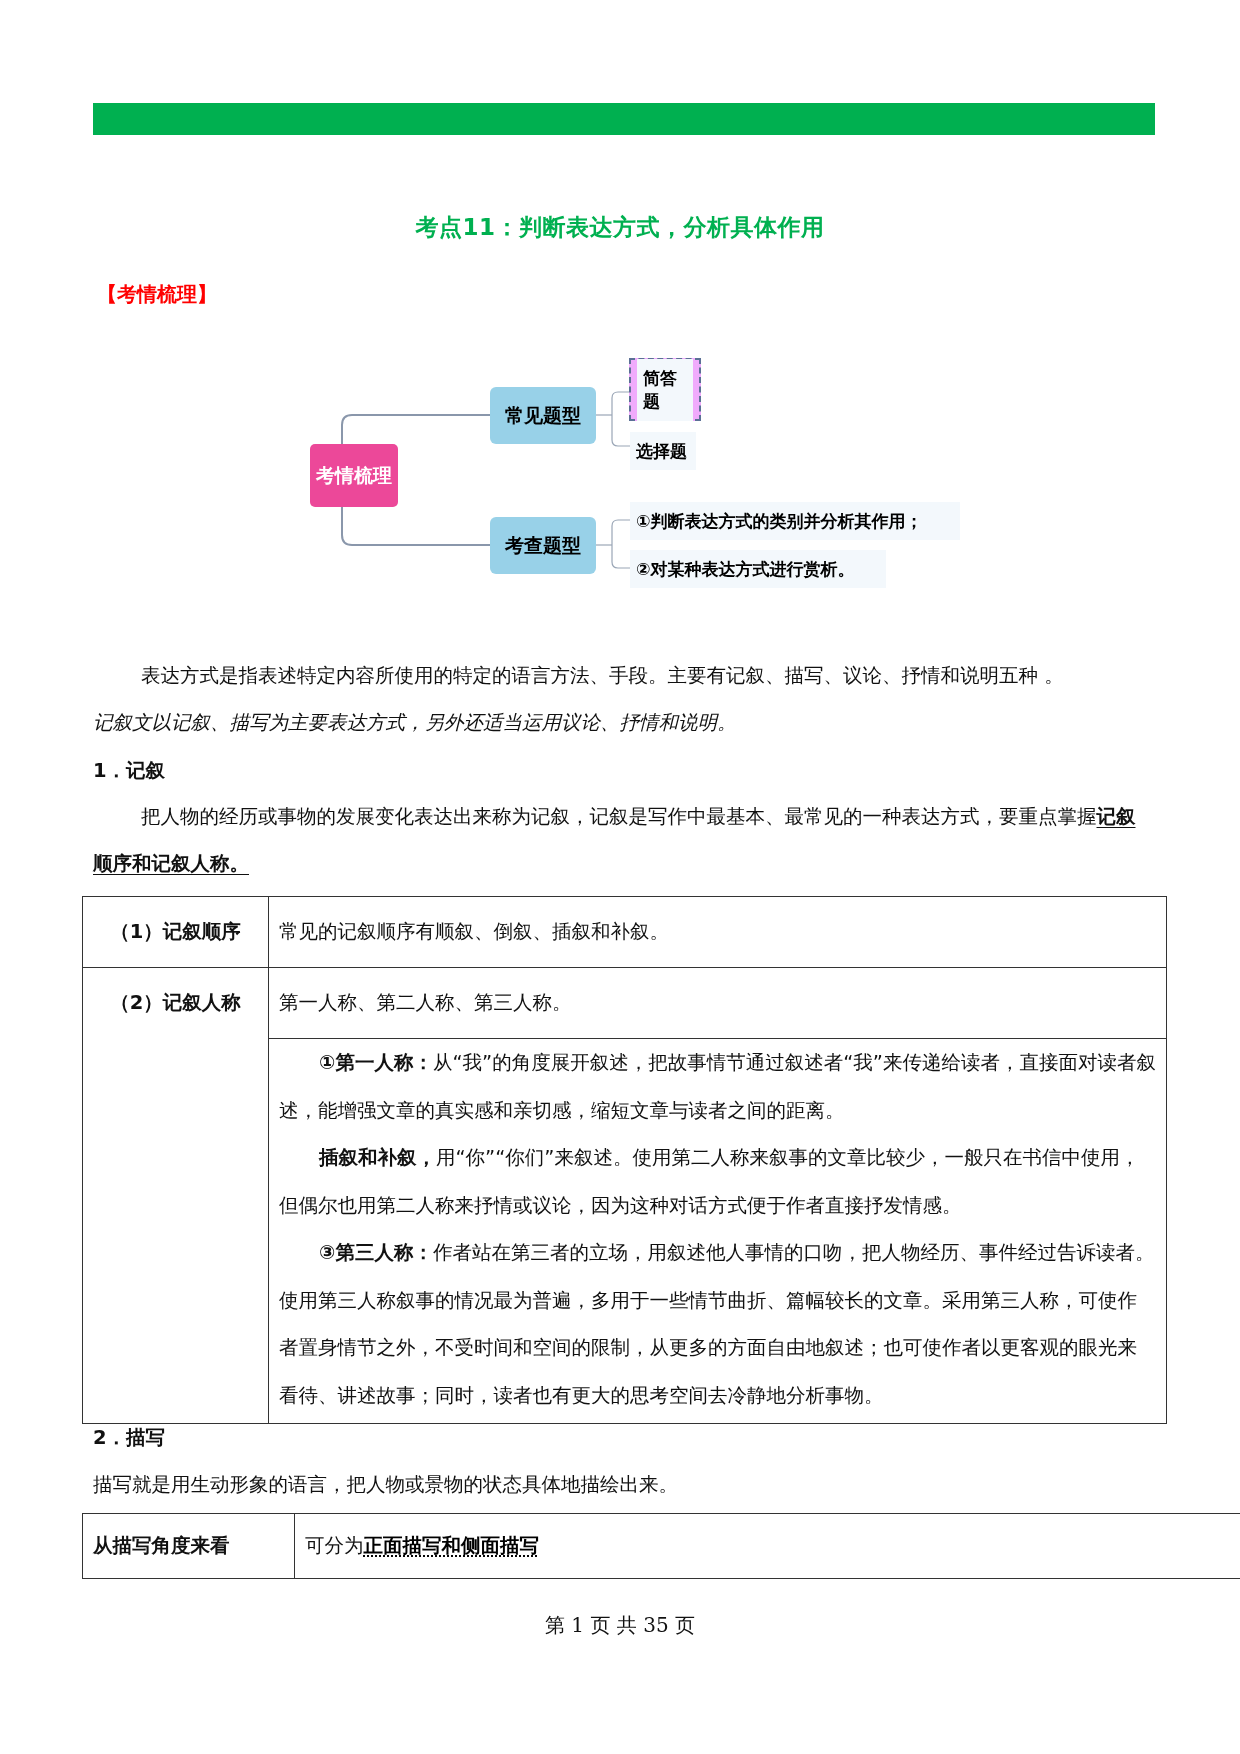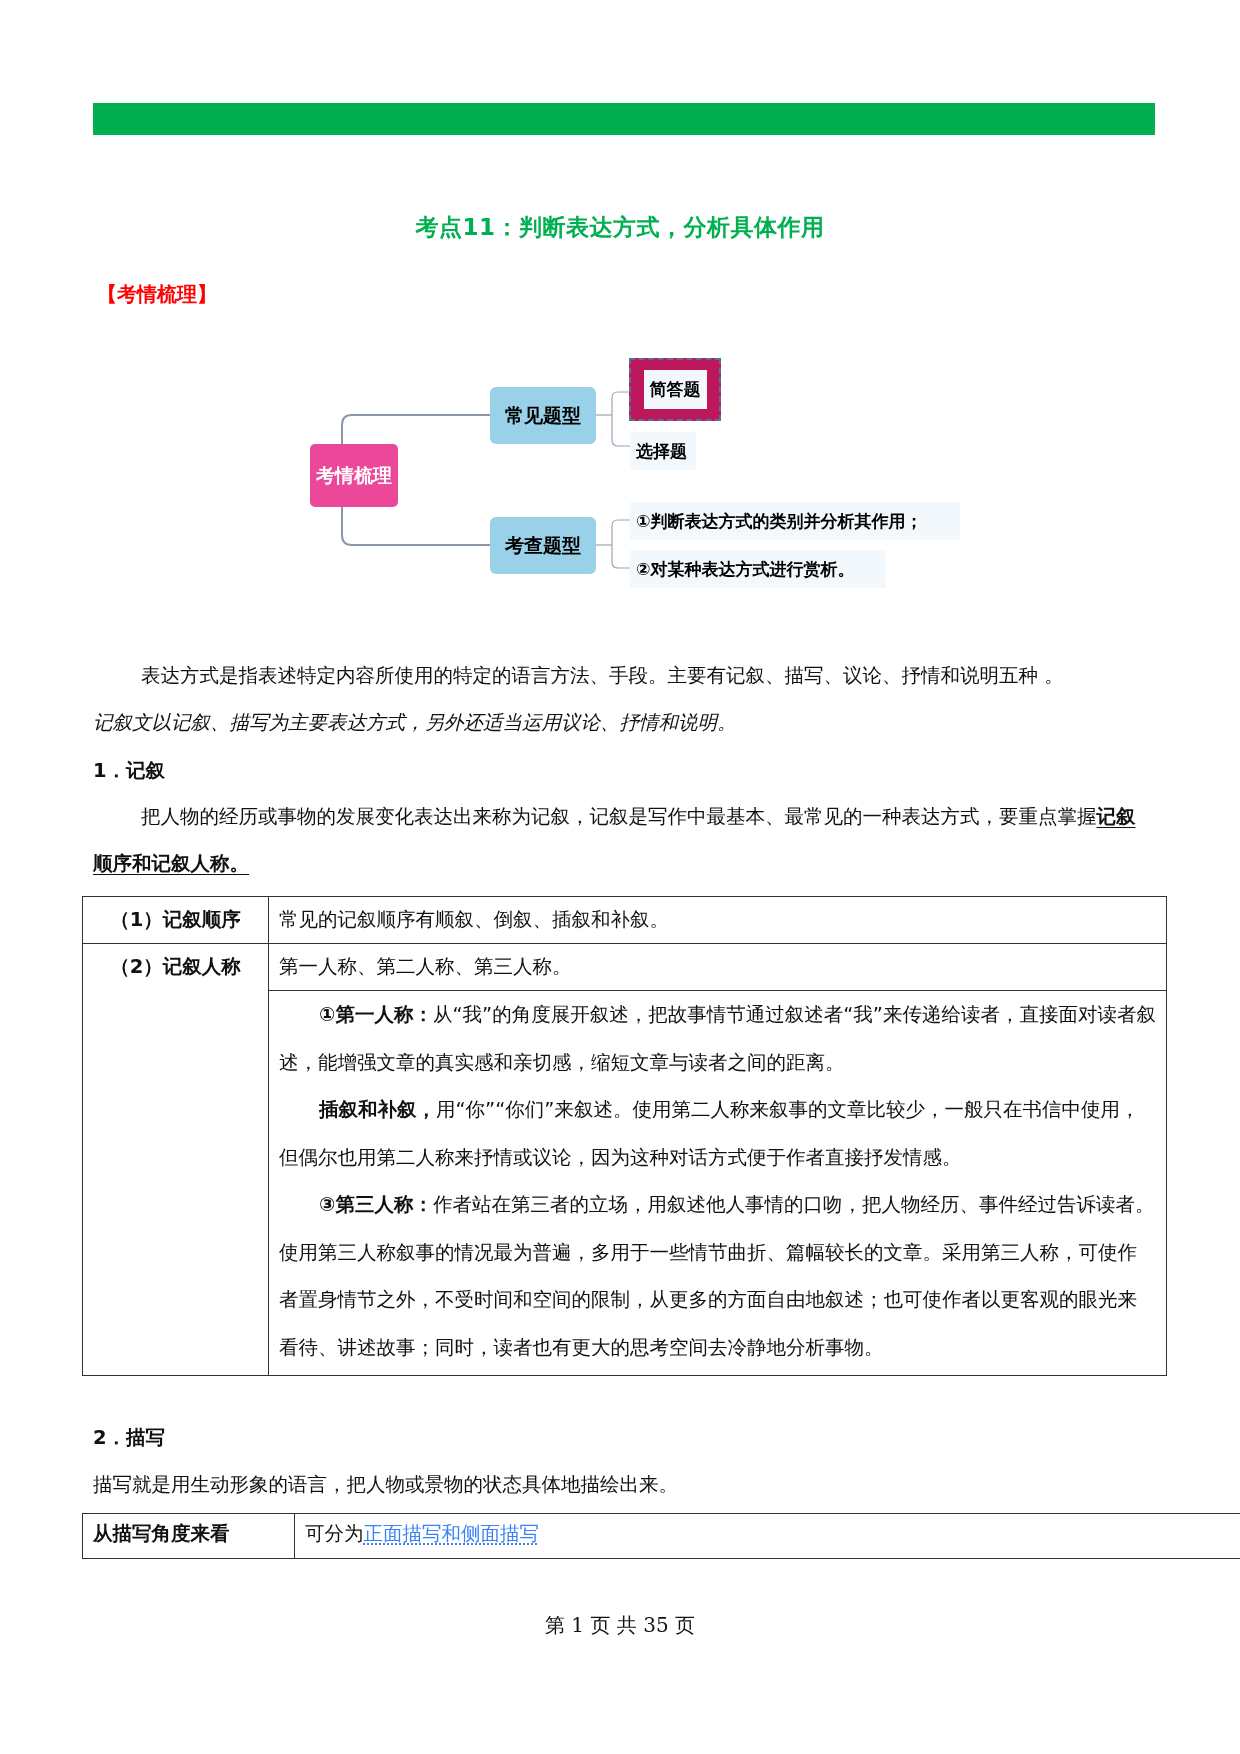--- a/index.html
+++ b/index.html
@@ -12,45 +12,45 @@
   .section-tag { position: absolute; left: 97px; top: 281px; font-size: 20px; font-weight: bold; color: #ff0000; }
 
   
   .mm { position: absolute; left: 0; top: 0; width: 1240px; height: 620px; pointer-events: none; }
   .mm-node { position: absolute; display: flex; align-items: center; justify-content: center; font-weight: bold; pointer-events: auto; }
   .mm-root { left: 286px; top: 444px; width: 88px; height: 63px; background: #ec4899; color: #fff; font-size: 19px; border-radius: 5px; margin-left: 24px; }
   .mm-branch { width: 106px; height: 57px; background: #98d1e8; color: #000; font-size: 19px; border-radius: 6px; }
   .mm-b1 { left: 490px; top: 387px; }
   .mm-b2 { left: 490px; top: 517px; }
   .mm-leaf { background: #f3f8fc; color: #000; font-size: 17px; padding: 0 6px; height: 38px; justify-content: flex-start; }
-  .mm-leaf-sel { left: 629px; top: 358px; width: 92px; height: 63px; border: 2px dashed #5b7096; background: #be185d; justify-content: center; }
+  .mm-leaf-sel { left: 629px; top: 358px; width: 72px; height: 63px; border: 2px dashed #5b7096; background: #f0abfc; justify-content: center; }
   .mm-leaf-sel span { background: #f3f8fc; padding: 8px 6px; }
   .mm-l2 { left: 630px; top: 432px; width: 66px; }
   .mm-l3 { left: 630px; top: 502px; width: 330px; }
   .mm-l4 { left: 630px; top: 550px; width: 256px; }
 
   
   .p { position: absolute; left: 93px; width: 1070px; font-size: 19.5px; line-height: 47px; color: #111; }
   .indent { text-indent: 48px; }
   .h { position: absolute; left: 93px; font-size: 19.5px; font-weight: bold; }
   .u-bold { font-weight: bold; text-decoration: underline; text-underline-offset: 4px; }
 
   table.t { position: absolute; left: 82px; border-collapse: collapse; font-size: 19.5px; }
-  table.t td { border: 1.5px solid #333; vertical-align: top; padding: 0 10px; margin-left: 39px; }
+  table.t td { border: 1.5px solid #333; vertical-align: top; padding: 12px 10px; margin-left: 39px; }
   .t1 { top: 896px; width: 1085px; }
   .t1 td.c1 { width: 186px; font-weight: bold; text-align: center; }
   .t1 td { line-height: 46px; }
   .t1 .row-a td { height: 45px; }
   .t1 .row-b td { height: 47px; }
   .t1 .para-cell { line-height: 47.5px; padding-top: 0; padding-bottom: 4px; }
   .t1 .para-cell p { text-indent: 40px; }
   .t2 { top: 1513px; width: 1238px; }
   .t2 td { height: 45px; line-height: 40px; }
   .t2 td.c1 { width: 212px; font-weight: bold; }
-  .green-link { color: #3b82f6; font-weight: normal; text-decoration: underline dotted; text-underline-offset: 4px; }
+  .green-link { color: #000000; font-weight: bold; text-decoration: underline dotted; text-underline-offset: 4px; }
 
   .footer { position: absolute; left: 0; width: 1240px; top: 1612px; text-align: center; font-family: "DejaVu Serif", "Liberation Serif", serif; font-size: 20px; color: #111; }
 </style>
 </head>
 <body>
 
 <div class="top-bar"></div>
 
 <div class="title">考点11：判断表达方式，分析具体作用</div>
 <div class="section-tag">【考情梳理】</div>

